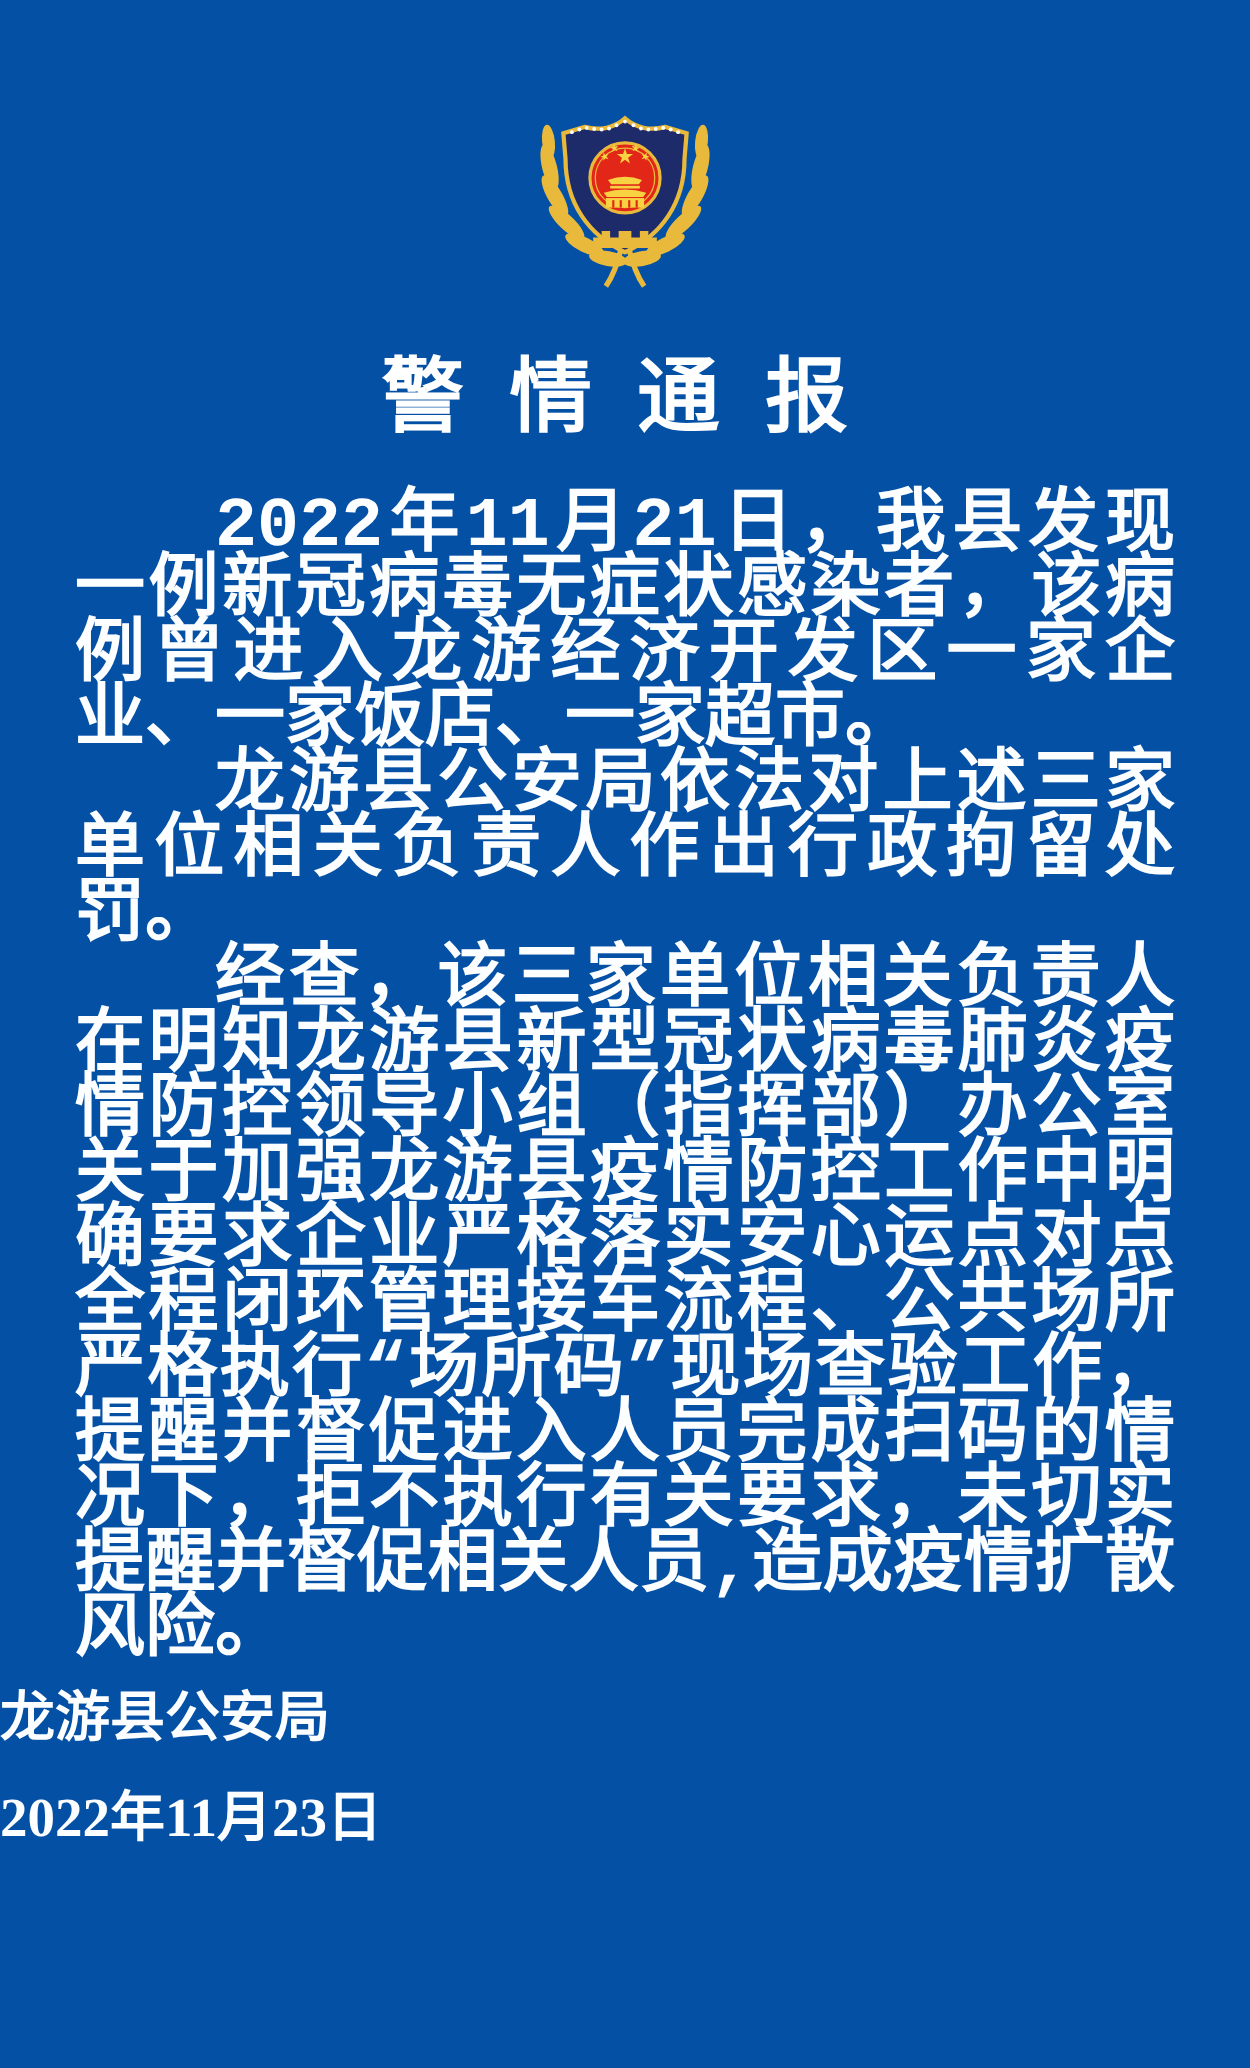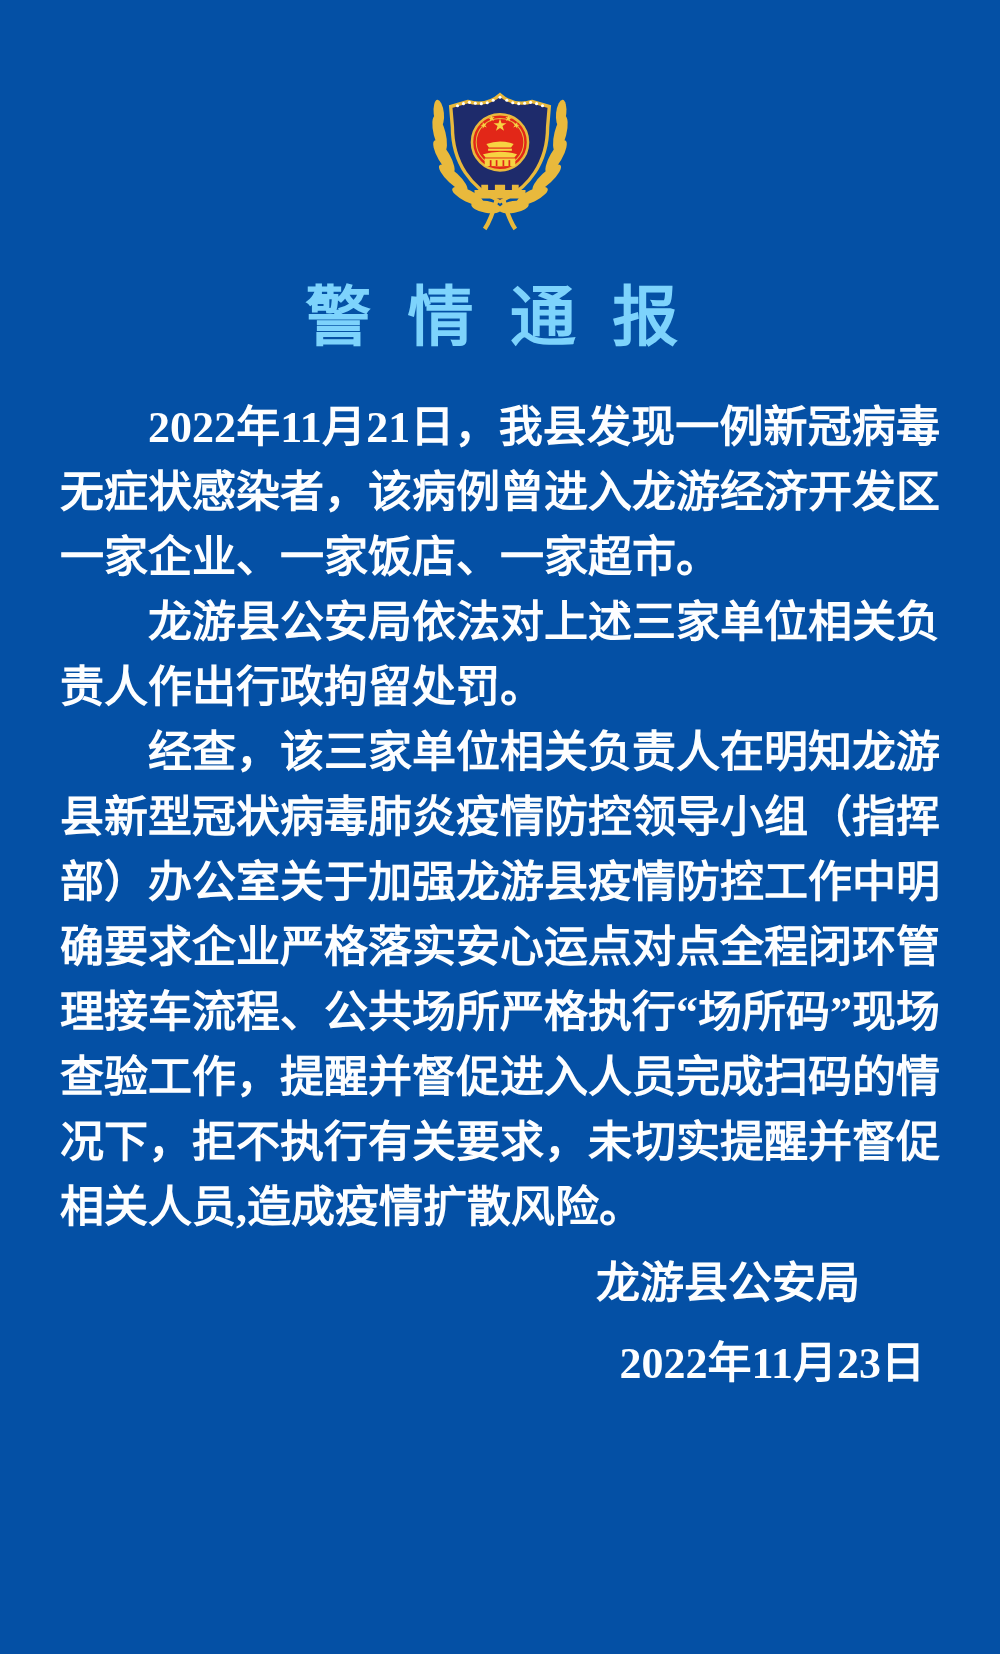--- a/index.html
+++ b/index.html
@@ -20,48 +20,48 @@
     margin: 70px auto 0 auto;
   }
   .emblem svg { display: block; width: 100%; height: 100%; }
   .title {
     margin: 28px 0 0 0;
     padding-left: 0.3em; 
     text-align: center;
     font-size: 66px;
     font-weight: 700;
     letter-spacing: 0.55em;
-    color: #7dd3fc;
+    color: #ffffff;
   }
   .body-text {
     width: 880px;
     margin: 36px auto 0 auto;
-    font-size: 44px;
+    font-size: 56px;
     font-weight: 700;
-    line-height: 65px;
+    line-height: 52px;
     text-align: justify;
     text-justify: inter-ideograph;
+    font-family: Liberation Mono, monospace;
   }
   .body-text p {
     margin: 0;
     text-indent: 2em;
   }
   .signature-block {
     font-size: 44px;
     font-weight: 700;
     line-height: 76px;
   }
   .signature {
     margin-top: 6px;
-    text-align: right;
     padding-right: 140px;
   }
   .date {
     margin-top: 4px;
-    text-align: right;
+    text-align: left;
     padding-right: 75px;
   }
 </style>
 </head>
 <body>
 
 <div class="page">
 
   <div class="emblem">
     <svg viewBox="0 0 200 192" xmlns="http://www.w3.org/2000/svg" aria-hidden="true">

